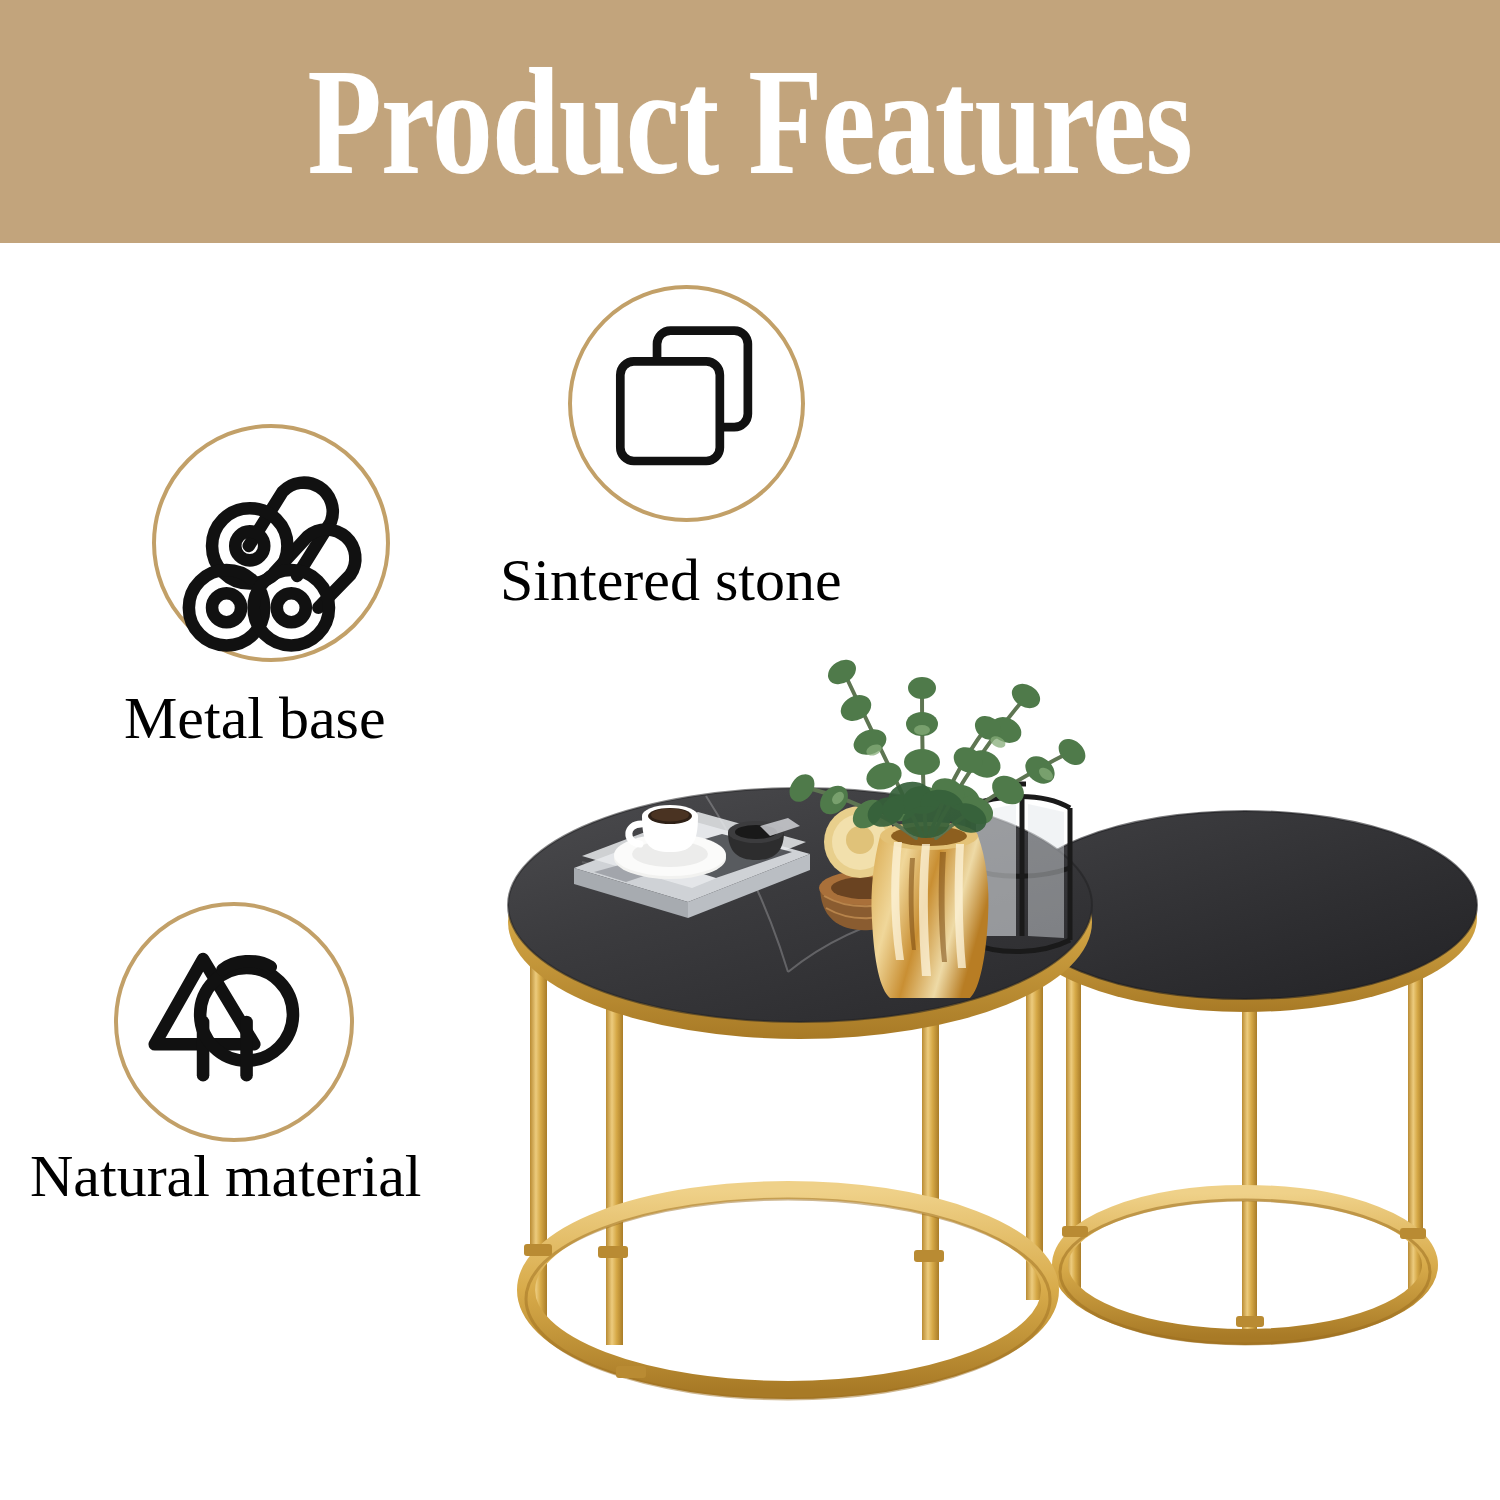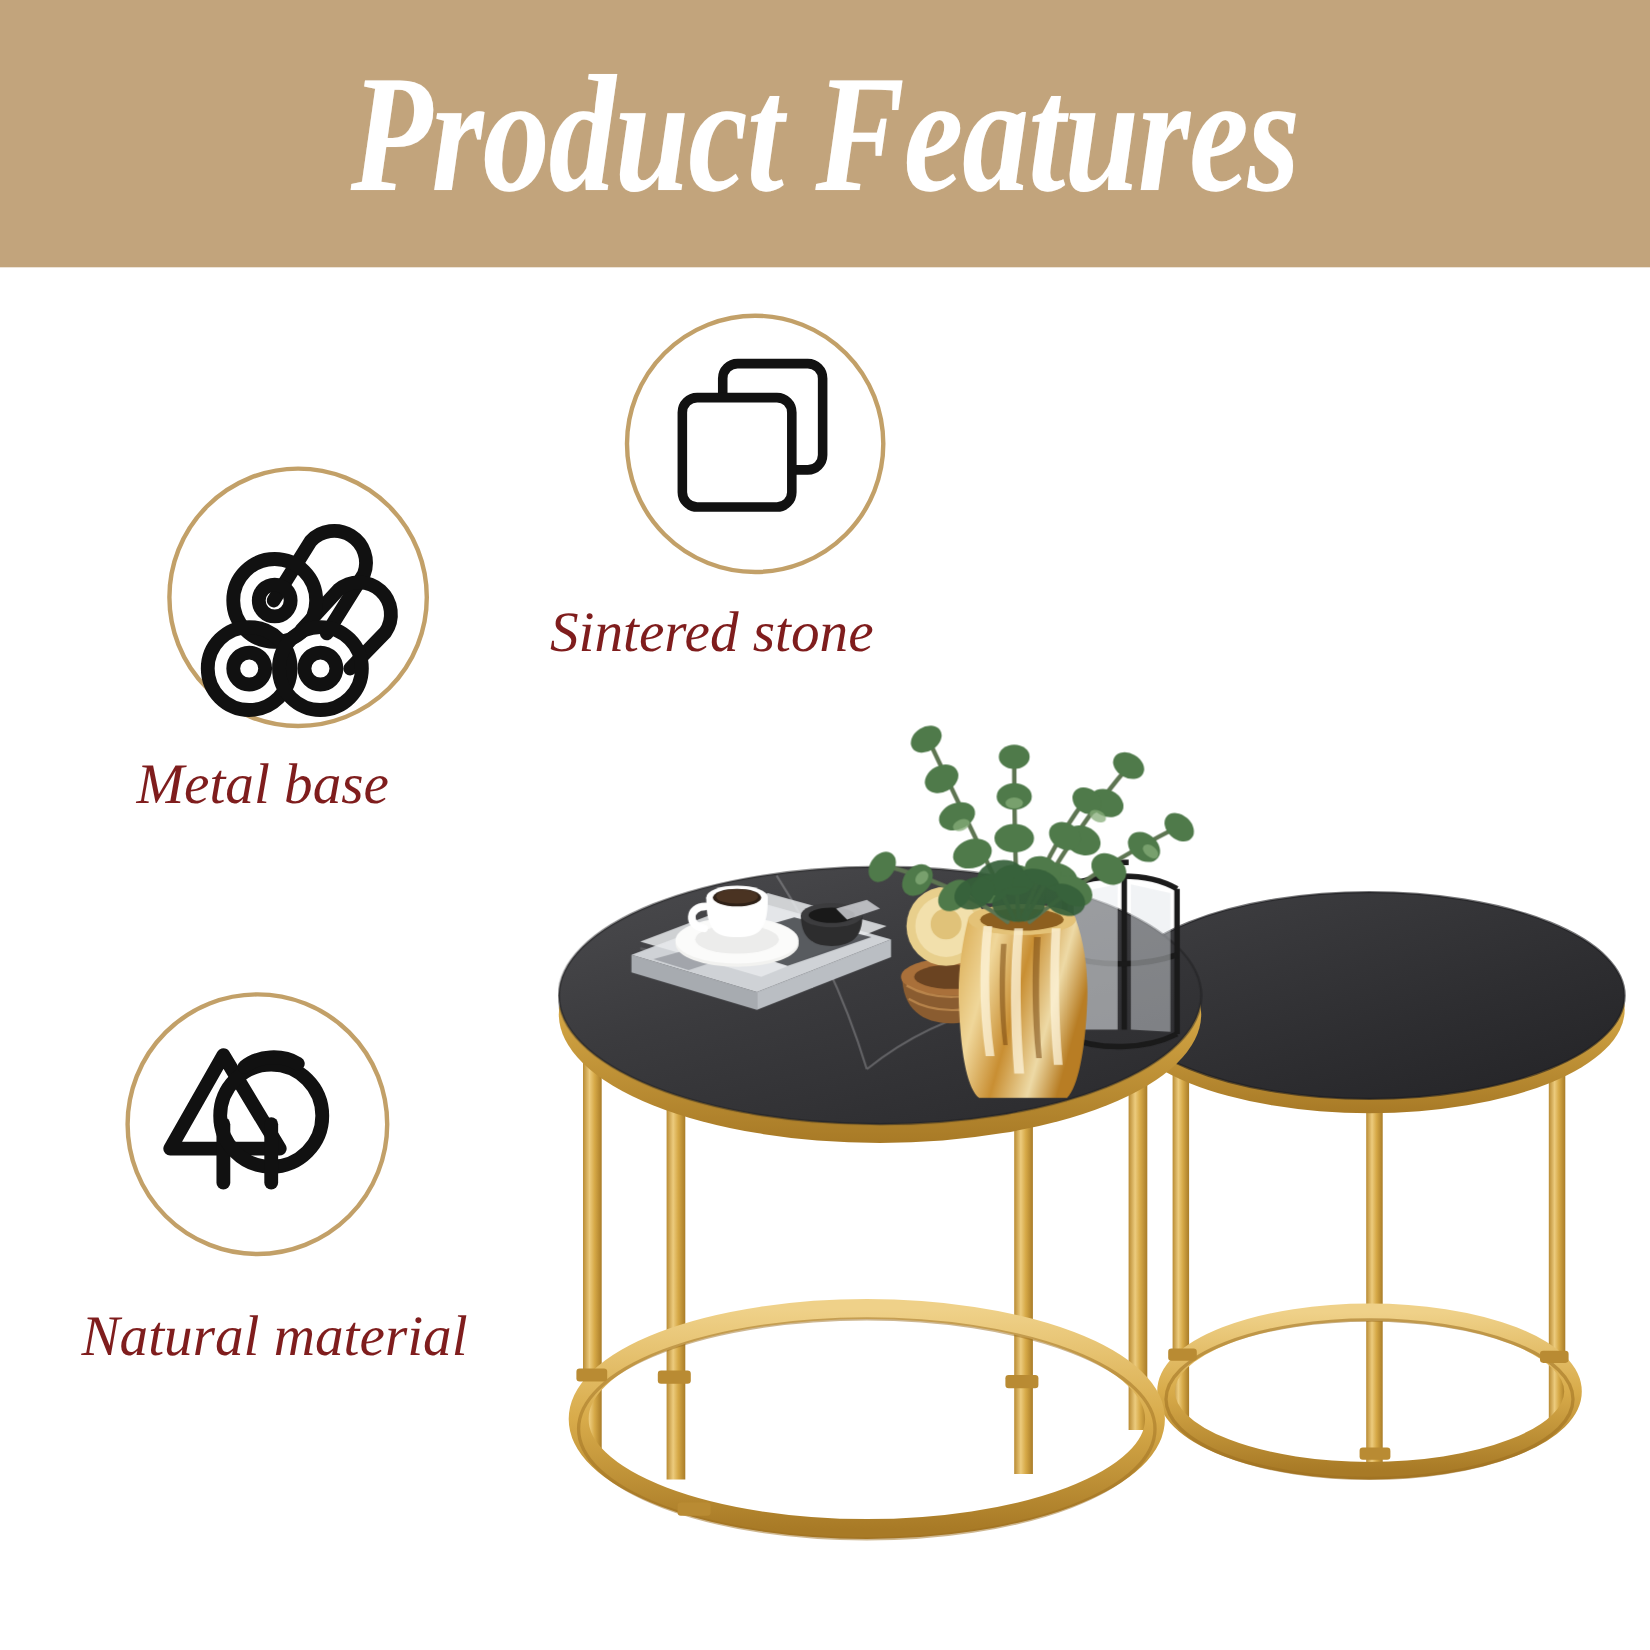--- a/index.html
+++ b/index.html
@@ -6,21 +6,20 @@
   html, body {
     width:1500px; height:1500px;
     background:#ffffff;
     font-family:"Liberation Serif", serif;
     overflow:hidden;
   }
   #page {
     position:relative;
     width:1500px; height:1500px;
     background:#ffffff;
-    font-style:italic;
   }
 
   
   #header-banner {
     position:absolute; left:0; top:0;
     width:1500px; height:243px;
     background:#c2a47c;
     display:flex; align-items:center; justify-content:center;
   }
   #header-title {
@@ -40,34 +39,34 @@
   .feature { position:absolute; }
   .badge-circle {
     position:absolute;
     border-radius:50%;
     border:4px solid #c2a068;
     background:#ffffff;
     display:flex; align-items:center; justify-content:center;
   }
   .badge-label {
     position:absolute;
-    color:#7f1d1d;
+    color:#000000;
     font-family:"Liberation Serif", serif;
-    font-size:52px;
+    font-size:60px;
     font-weight:normal;
     white-space:nowrap;
     line-height:1;
   }
 
   #feat-metal-circle   { left:152px;  top:424px;  width:238px; height:238px; }
   #feat-metal-label    { left:124px;  top:688px;  }
   #feat-stone-circle   { left:568px;  top:285px;  width:237px; height:237px; }
   #feat-stone-label    { left:500px;  top:550px;  }
   #feat-natural-circle { left:114px;  top:902px;  width:240px; height:240px; }
-  #feat-natural-label  { left:30px;   top:1190px;margin-left:44px; }
+  #feat-natural-label  { left:30px;   top:1146px; }
 
   .badge-svg { width:100%; height:100%; display:block; }
 
   
   #product-photo {
     position:absolute;
     left:470px; top:600px;
     width:1010px; height:880px;
   }
   #product-svg { width:100%; height:100%; display:block; }

